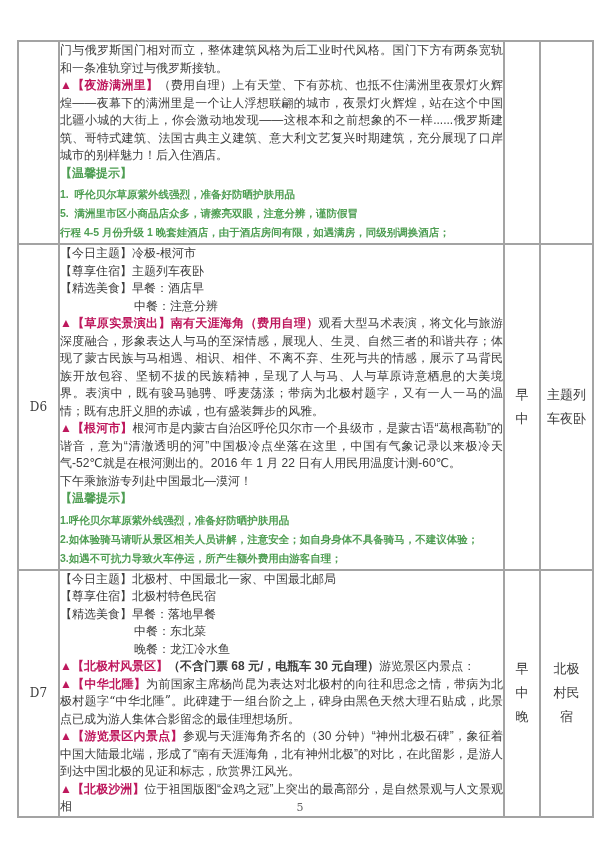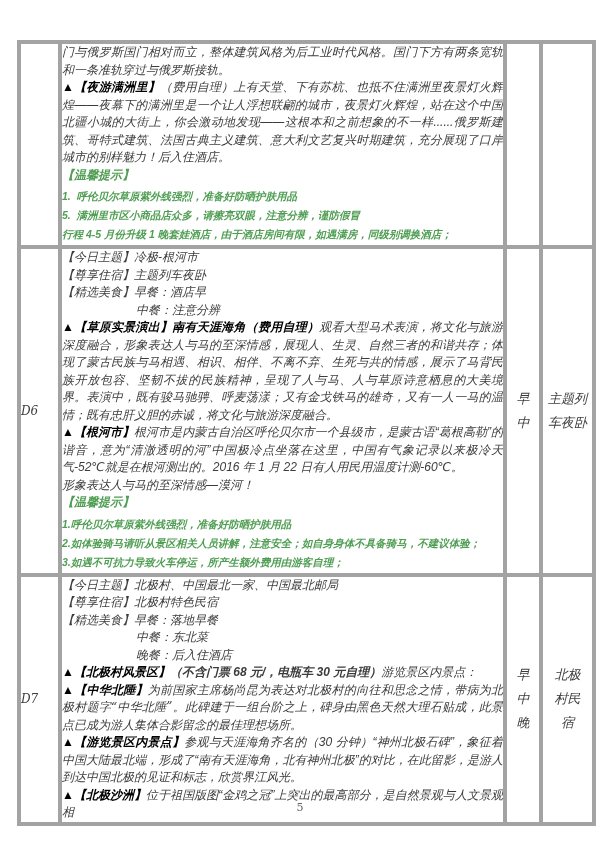--- a/index.html
+++ b/index.html
@@ -7,44 +7,43 @@
     width:600px;height:848px;background:#ffffff;position:relative;
     font-family:"Liberation Sans","DejaVu Sans",sans-serif;
     color:#3c3c3c;overflow:hidden;
   }
   .page{position:absolute;left:0;top:0;width:600px;height:848px;}
   table.itinerary{
     position:absolute;left:17px;top:40px;width:575px;
     border-collapse:collapse;table-layout:fixed;
   }
   table.itinerary td{
-    border:4px solid #a3a3a3;vertical-align:middle;overflow:hidden;
+    border:2px solid #a3a3a3;vertical-align:middle;overflow:hidden;
     padding:0;
-    font-style:italic;
   }
   col.c-day{width:41px;}
   col.c-content{width:445px;}
   col.c-meals{width:36px;}
   col.c-lodging{width:53px;}
   tr.row-0{height:199px;}
   tr.row-1{height:320px;}
   tr.row-2{height:234px;}
   td.day{
-    font-family:"DejaVu Serif","Liberation Serif",serif;
+    text-align:center;font-family:"DejaVu Serif","Liberation Serif",serif;
     font-size:12px;color:#3c3c3c;
   }
   td.content{vertical-align:top;padding:3px 6px 2px 8px;}
   td.meals,td.lodging{
     text-align:center;font-family:"DejaVu Serif","Liberation Serif",serif;
     font-size:13px;color:#3c3c3c;
   }
   td.meals div,td.lodging div{line-height:24px;}
   .para{font-size:12px;line-height:17.5px;text-align:justify;}
   .para .seg{white-space:pre-wrap;}
-  .seg.red{color:#000000;font-weight:bold;}
+  .seg.red{color:#be185d;font-weight:bold;}
   .seg.bold{font-weight:bold;}
   .seg.green-head{color:#4f9e53;font-weight:bold;}
   .seg.green{color:#4f9e53;font-weight:bold;}
   .seg.serif{font-family:"DejaVu Serif","Liberation Serif",serif;}
   .para.tip{font-size:10.5px;line-height:13px;margin:6px 0 4px 0;}
   .para.meal-indent{padding-left:74px;}
   .pageno{
     position:absolute;left:0;top:801px;width:600px;text-align:center;
     font-family:"DejaVu Serif","Liberation Serif",serif;
     font-size:11px;color:#666;
@@ -82,23 +81,23 @@
         </td>
       </tr>
       <tr class="row-1">
         <td class="day">D6</td>
         <td class="content">
           <div>
               <div class="para "><span class="seg ">【今日主题】冷极-根河市</span></div>
               <div class="para "><span class="seg ">【尊享住宿】主题列车夜卧</span></div>
               <div class="para "><span class="seg ">【精选美食】早餐：酒店早</span></div>
               <div class="para meal-indent"><span class="seg ">中餐：注意分辨</span></div>
-              <div class="para "><span class="seg red">▲【草原实景演出】南有天涯海角（费用自理）</span><span class="seg ">观看大型马术表演，将文化与旅游深度融合，形象表达人与马的至深情感，展现人、生灵、自然三者的和谐共存；体现了蒙古民族与马相遇、相识、相伴、不离不弃、生死与共的情感，展示了马背民族开放包容、坚韧不拔的民族精神，呈现了人与马、人与草原诗意栖息的大美境界。表演中，既有骏马驰骋、呼麦荡漾；又有金戈铁马的雄奇，又有一人一马的温情；既有忠肝义胆的赤诚，将文化与旅游深度融合。</span></div>
+              <div class="para "><span class="seg red">▲【草原实景演出】南有天涯海角（费用自理）</span><span class="seg ">观看大型马术表演，将文化与旅游深度融合，形象表达人与马的至深情感，展现人、生灵、自然三者的和谐共存；体现了蒙古民族与马相遇、相识、相伴、不离不弃、生死与共的情感，展示了马背民族开放包容、坚韧不拔的民族精神，呈现了人与马、人与草原诗意栖息的大美境界。表演中，既有骏马驰骋、呼麦荡漾；带病为北极村题字，又有一人一马的温情；既有忠肝义胆的赤诚，也有盛装舞步的风雅。</span></div>
               <div class="para "><span class="seg red">▲【根河市】</span><span class="seg ">根河市是内蒙古自治区呼伦贝尔市一个县级市，是蒙古语“葛根高勒”的谐音，意为“清澈透明的河”中国极冷点坐落在这里，中国有气象记录以来极冷天气-52℃就是在根河测出的。2016 年 1 月 22 日有人用民用温度计测-60℃。</span></div>
-              <div class="para "><span class="seg ">形象表达人与马的至深情感—漠河！</span></div>
+              <div class="para "><span class="seg ">下午乘旅游专列赴中国最北—漠河！</span></div>
               <div class="para "><span class="seg green-head">【温馨提示】</span></div>
               <div class="para tip"><span class="seg green">1.呼伦贝尔草原紫外线强烈，准备好防晒护肤用品</span></div>
               <div class="para tip"><span class="seg green">2.如体验骑马请听从景区相关人员讲解，注意安全；如自身身体不具备骑马，不建议体验；</span></div>
               <div class="para tip"><span class="seg green">3.如遇不可抗力导致火车停运，所产生额外费用由游客自理；</span></div>
             </div>
         </td>
         <td class="meals">
           <div>
               <div>早</div>
               <div>中</div>
@@ -112,21 +111,21 @@
         </td>
       </tr>
       <tr class="row-2">
         <td class="day">D7</td>
         <td class="content">
           <div>
               <div class="para "><span class="seg ">【今日主题】北极村、中国最北一家、中国最北邮局</span></div>
               <div class="para "><span class="seg ">【尊享住宿】北极村特色民宿</span></div>
               <div class="para "><span class="seg ">【精选美食】早餐：落地早餐</span></div>
               <div class="para meal-indent"><span class="seg ">中餐：东北菜</span></div>
-              <div class="para meal-indent"><span class="seg ">晚餐：后入住酒店</span></div>
+              <div class="para meal-indent"><span class="seg ">晚餐：龙江冷水鱼</span></div>
               <div class="para "><span class="seg red">▲【北极村风景区】</span><span class="seg bold">（不含门票 68 元/，电瓶车 30 元自理）</span><span class="seg ">游览景区内景点：</span></div>
               <div class="para "><span class="seg red">▲【中华北陲】</span><span class="seg serif">为前国家主席杨尚昆为表达对北极村的向往和思念之情，带病为北极村题字“中华北陲”。此碑建于一组台阶之上，碑身由黑色天然大理石贴成，此景点已成为游人集体合影留念的最佳理想场所。</span></div>
               <div class="para "><span class="seg red">▲【游览景区内景点】</span><span class="seg ">参观与天涯海角齐名的（30 分钟）“神州北极石碑”，象征着中国大陆最北端，形成了“南有天涯海角，北有神州北极”的对比，在此留影，是游人到达中国北极的见证和标志，欣赏界江风光。</span></div>
               <div class="para "><span class="seg red">▲【北极沙洲】</span><span class="seg ">位于祖国版图“金鸡之冠”上突出的最高部分，是自然景观与人文景观相</span></div>
             </div>
         </td>
         <td class="meals">
           <div>
               <div>早</div>
               <div>中</div>

